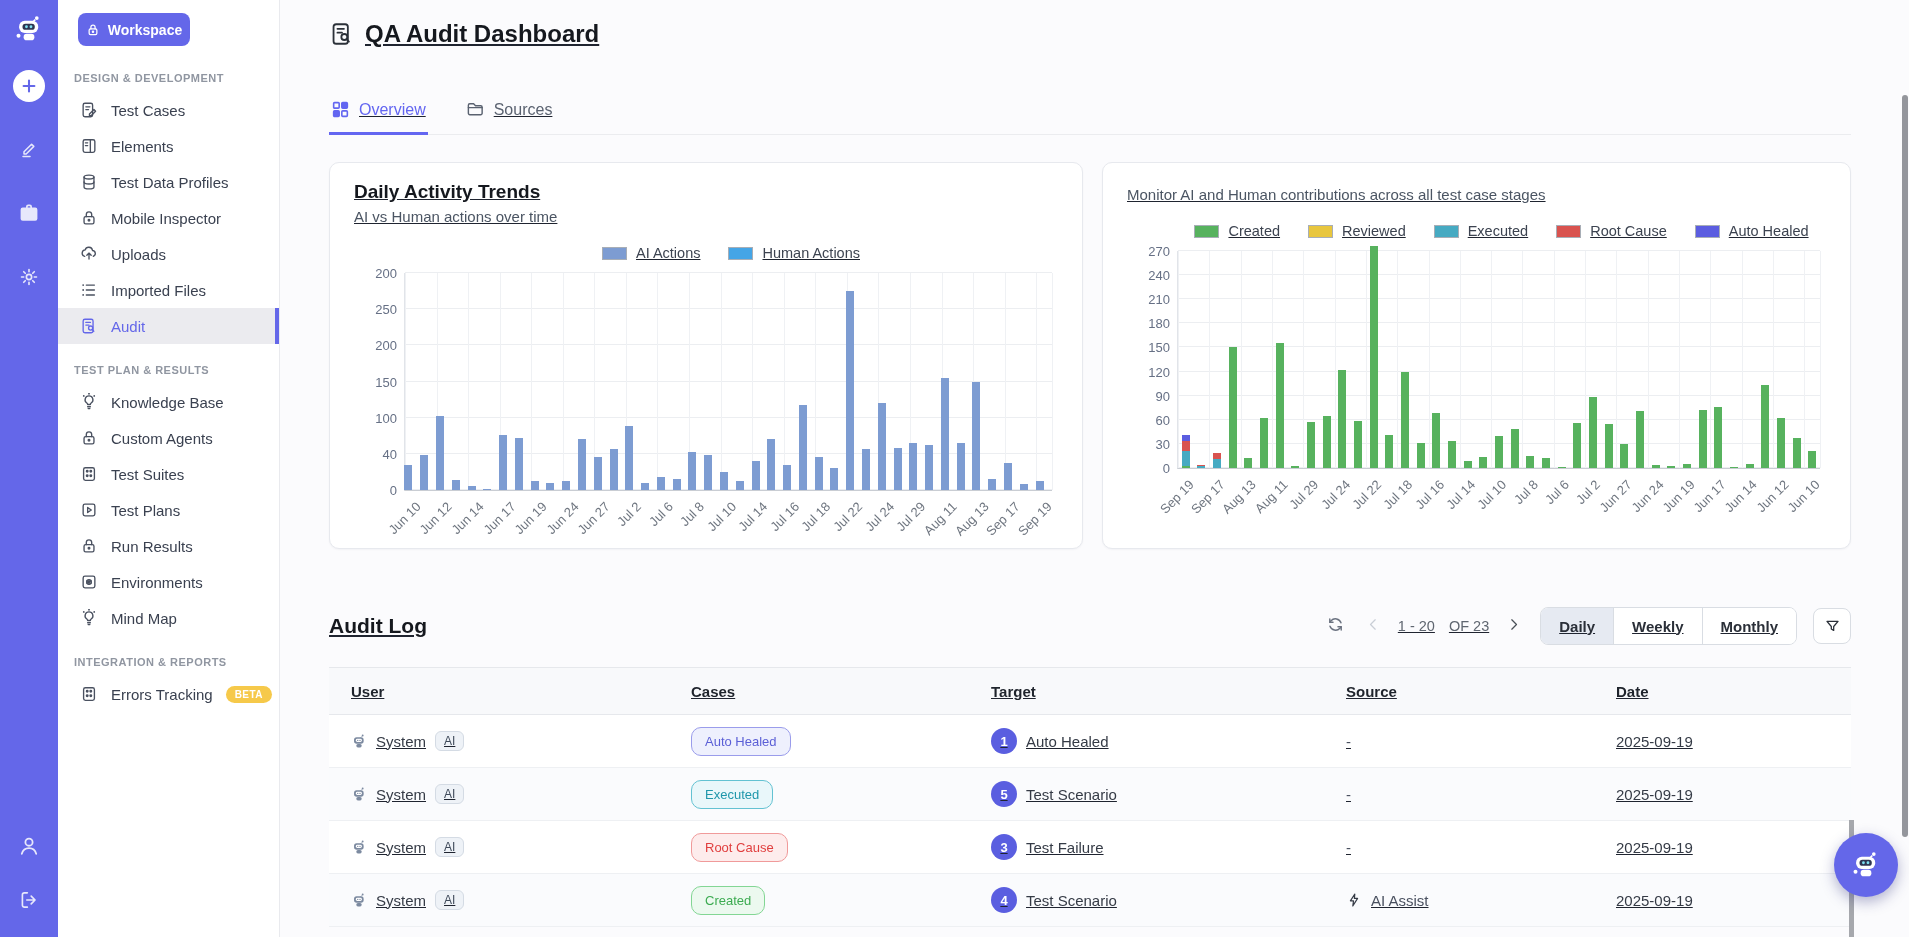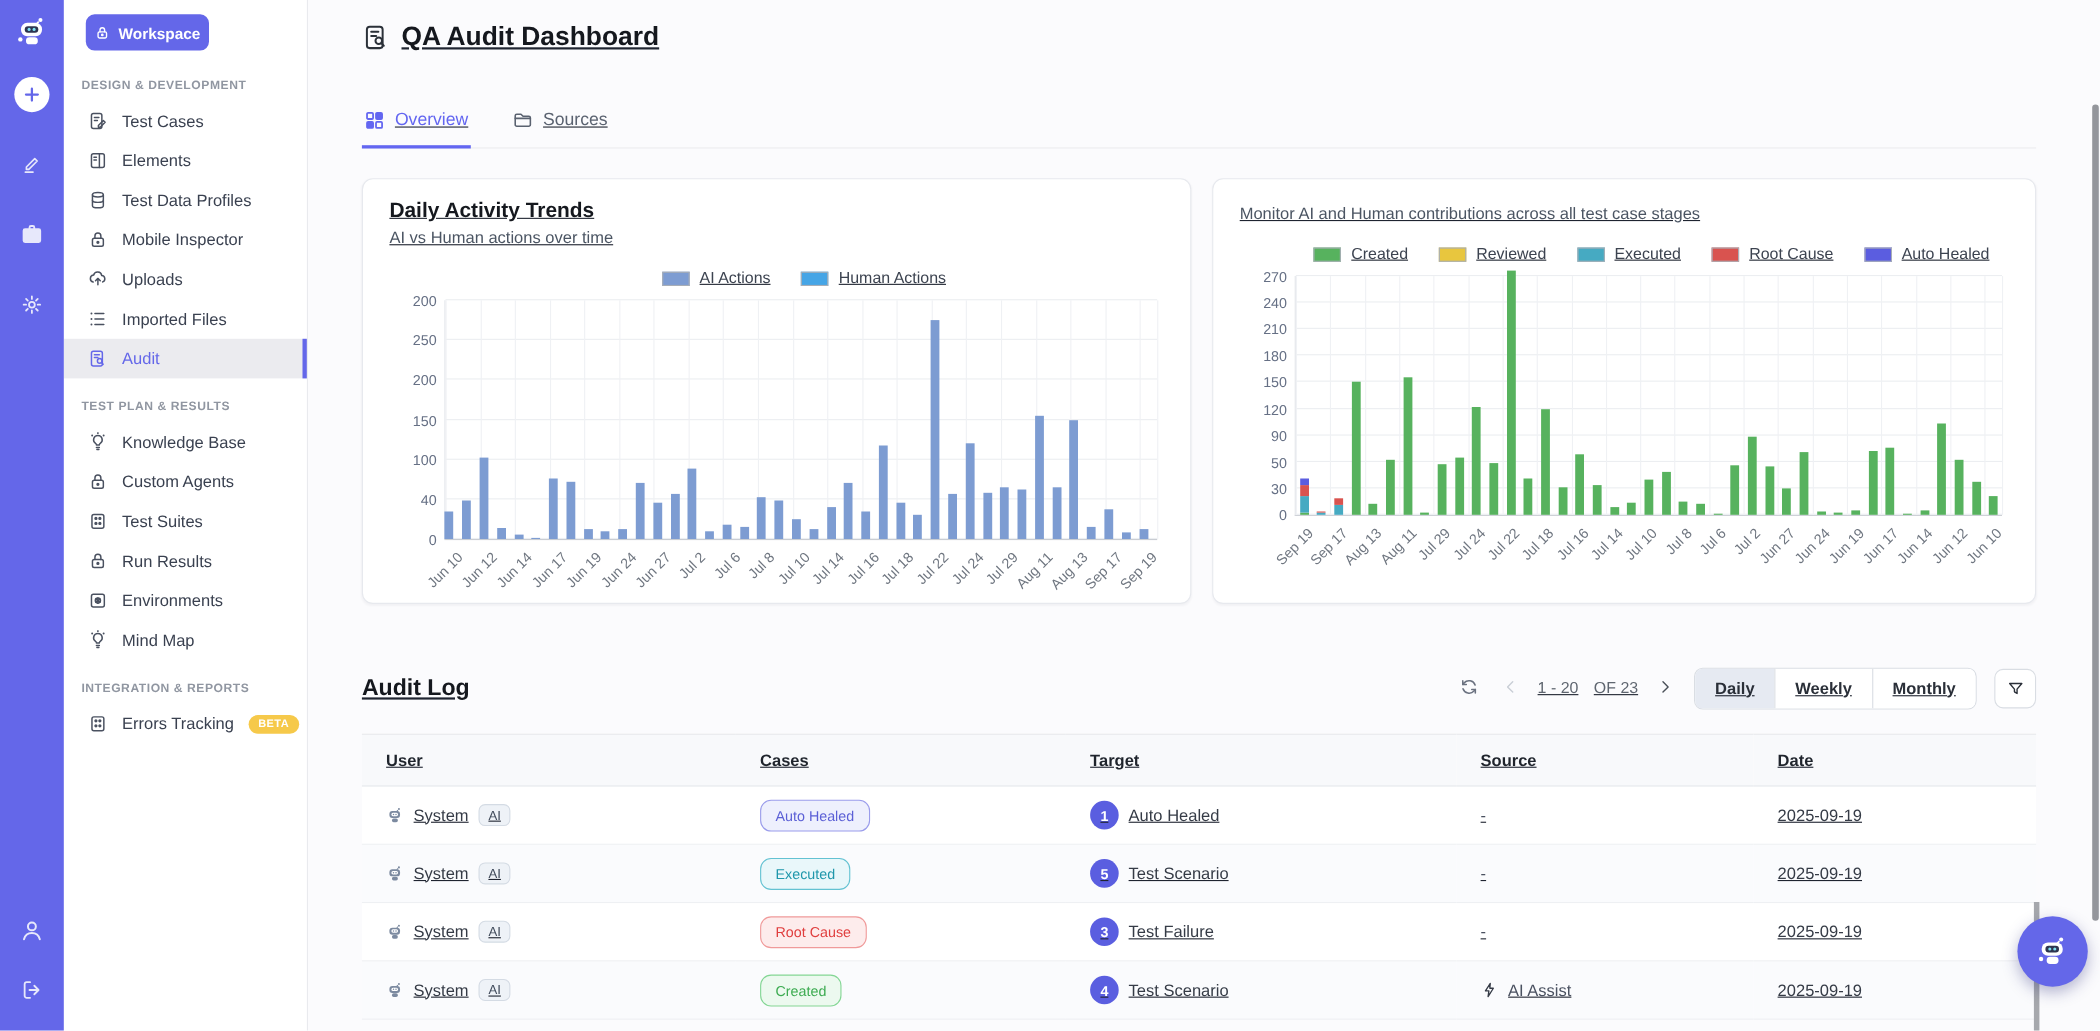--- a/index.html
+++ b/index.html
@@ -272,20 +272,30 @@
         <span class="icon">
             <svg width="18" height="18" viewBox="0 0 20 20" fill="none" stroke="currentColor" stroke-width="1.5" stroke-linecap="round" stroke-linejoin="round">
               <rect x="4" y="3" width="12" height="14" rx="2"></rect>
               <circle cx="8" cy="7" r=".9" fill="currentColor"></circle>
               <circle cx="12" cy="7" r=".9" fill="currentColor"></circle>
               <circle cx="8" cy="12" r=".9" fill="currentColor"></circle>
               <circle cx="12" cy="12" r=".9" fill="currentColor"></circle>
             </svg>
           </span>
         <span>Test Suites</span>
+
+      </div>
+        <div class="side-item">
+        <span class="icon">
+            <svg width="18" height="18" viewBox="0 0 20 20" fill="none" stroke="currentColor" stroke-width="1.5" stroke-linecap="round" stroke-linejoin="round">
+              <rect x="3.5" y="3.5" width="13" height="13" rx="2"></rect>
+              <path d="M8.5 7.2l4 2.8-4 2.8z"></path>
+            </svg>
+          </span>
+        <span>Test Plans</span>
 
       </div>
         <div class="side-item">
         <span class="icon">
             <svg width="18" height="18" viewBox="0 0 20 20" fill="none" stroke="currentColor" stroke-width="1.5" stroke-linecap="round" stroke-linejoin="round">
               <rect x="4.5" y="8.5" width="11" height="8" rx="1.8"></rect>
               <path d="M7 8.5V6.2a3 3 0 0 1 6 0v2.3"></path>
               <circle cx="10" cy="12.5" r=".9" fill="currentColor"></circle>
             </svg>
           </span>
@@ -550,21 +560,21 @@
        <span class="lg-swatch" style="background:#5b5de0"></span>
        <span class="lg-label">Auto Healed</span>
           </span>
         </div>
       <div class="plot">
           <div class="hgrid" style="bottom:0%"></div>
           <div class="ylab" style="bottom:calc(0% - 8px)">0</div>
           <div class="hgrid" style="bottom:11.11111111111111%"></div>
           <div class="ylab" style="bottom:calc(11.11111111111111% - 8px)">30</div>
           <div class="hgrid" style="bottom:22.22222222222222%"></div>
-          <div class="ylab" style="bottom:calc(22.22222222222222% - 8px)">50</div>
+          <div class="ylab" style="bottom:calc(22.22222222222222% - 8px)">60</div>
           <div class="hgrid" style="bottom:33.33333333333333%"></div>
           <div class="ylab" style="bottom:calc(33.33333333333333% - 8px)">90</div>
           <div class="hgrid" style="bottom:44.44444444444444%"></div>
           <div class="ylab" style="bottom:calc(44.44444444444444% - 8px)">120</div>
           <div class="hgrid" style="bottom:55.55555555555556%"></div>
           <div class="ylab" style="bottom:calc(55.55555555555556% - 8px)">150</div>
           <div class="hgrid" style="bottom:66.66666666666666%"></div>
           <div class="ylab" style="bottom:calc(66.66666666666666% - 8px)">180</div>
           <div class="hgrid" style="bottom:77.77777777777779%"></div>
           <div class="ylab" style="bottom:calc(77.77777777777779% - 8px)">210</div>

